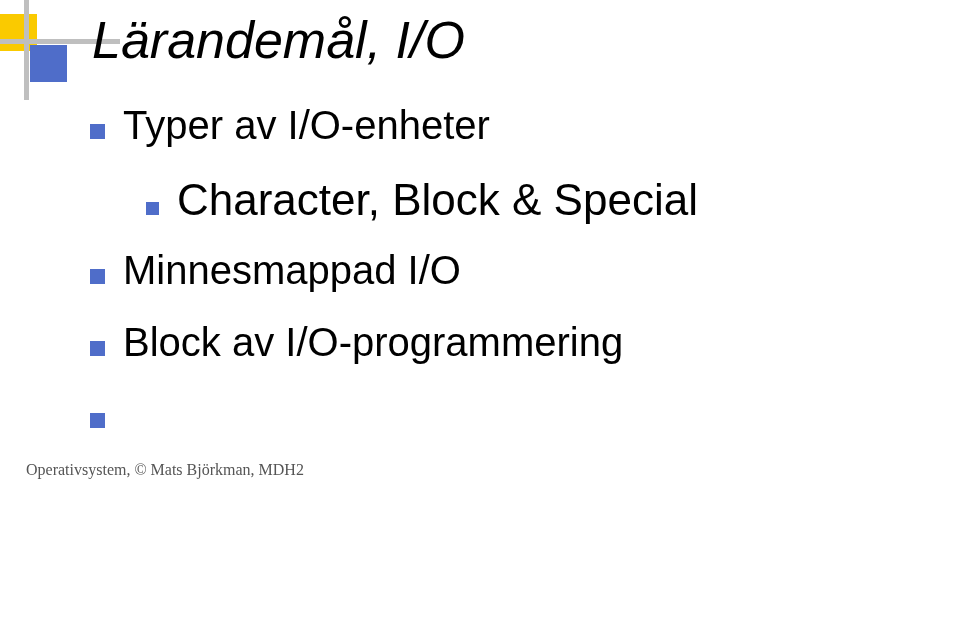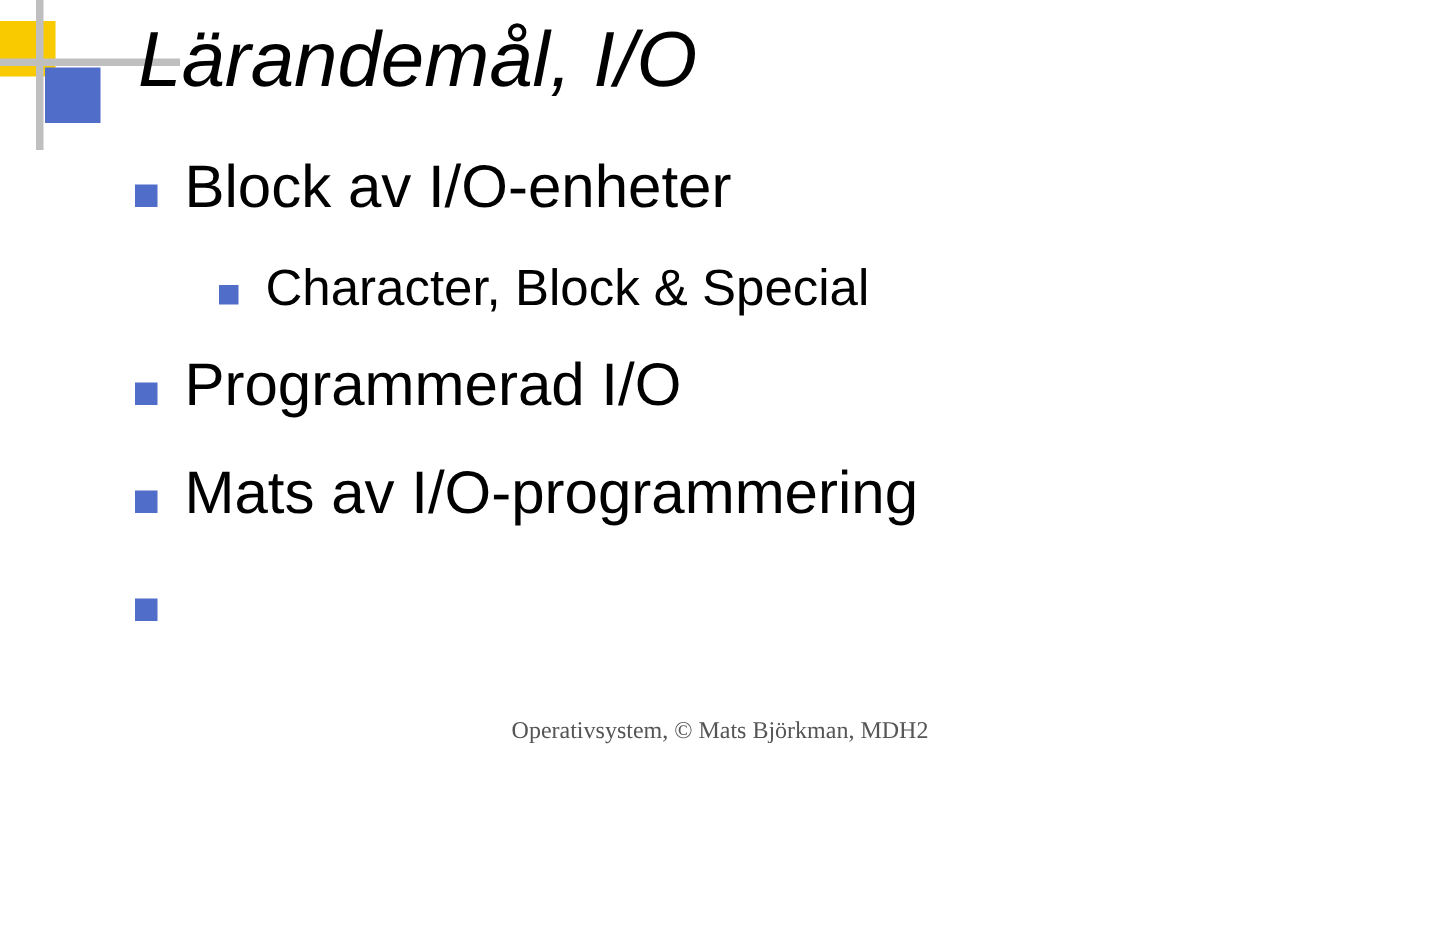--- a/index.html
+++ b/index.html
@@ -83,32 +83,32 @@
   .sq {
     flex: 0 0 auto;
     margin-right: 18px;
   }
   .sq .box {
     background: #4f6dc9;
     display: inline-block;
   }
   .lvl1 { font-size: 40px; margin-bottom: 18px; padding-left: 0; }
   .lvl1 .box { width: 15px; height: 15px; margin-top: 18px; }
-  .lvl2 { font-size: 34px; margin-bottom: 14px; padding-left: 56px; }
+  .lvl2 { font-size: 44px; margin-bottom: 14px; padding-left: 56px; }
   .lvl2 .box { width: 13px; height: 13px; margin-top: 15px; }
   .footer {
     position: absolute;
-    bottom: 14px;
+    bottom: 32px;
     left: 0;
     width: 100%;
     font-family: "Comic Sans MS", "Comic Sans", cursive;
     font-size: 16px;
     color: #555;
     display: flex;
-    justify-content: center;
+    justify-content: flex-start;
     box-sizing: border-box;
     padding: 0 26px;
     font-style: normal;
   }
   .footer .right {
     color: #555;
   }
 </style>
 </head>
 <body>
@@ -121,36 +121,36 @@
     <div class="vgrey"></div>
     <div class="blue"></div>
   </div>
 
   <div class="title">Lärandemål, I/O</div>
 
   <div class="content">
 
     <div class="bullet lvl1">
       <span class="sq"><span class="box"></span></span>
-      <span>Block av I/O-enheter</span>
+      <span>Typer av I/O-enheter</span>
     </div>
 
     <div class="bullet lvl2">
       <span class="sq"><span class="box"></span></span>
       <span>Character, Block &amp; Special</span>
     </div>
 
     <div class="bullet lvl1">
       <span class="sq"><span class="box"></span></span>
-      <span>Programmerad I/O</span>
+      <span>Minnesmappad I/O</span>
     </div>
 
     <div class="bullet lvl1">
       <span class="sq"><span class="box"></span></span>
-      <span>Mats av I/O-programmering</span>
+      <span>Block av I/O-programmering</span>
     </div>
 
 
     <div class="bullet lvl1">
       <span class="sq"><span class="box"></span></span>
     </div>
 
   </div>
 
   <div class="footer">

